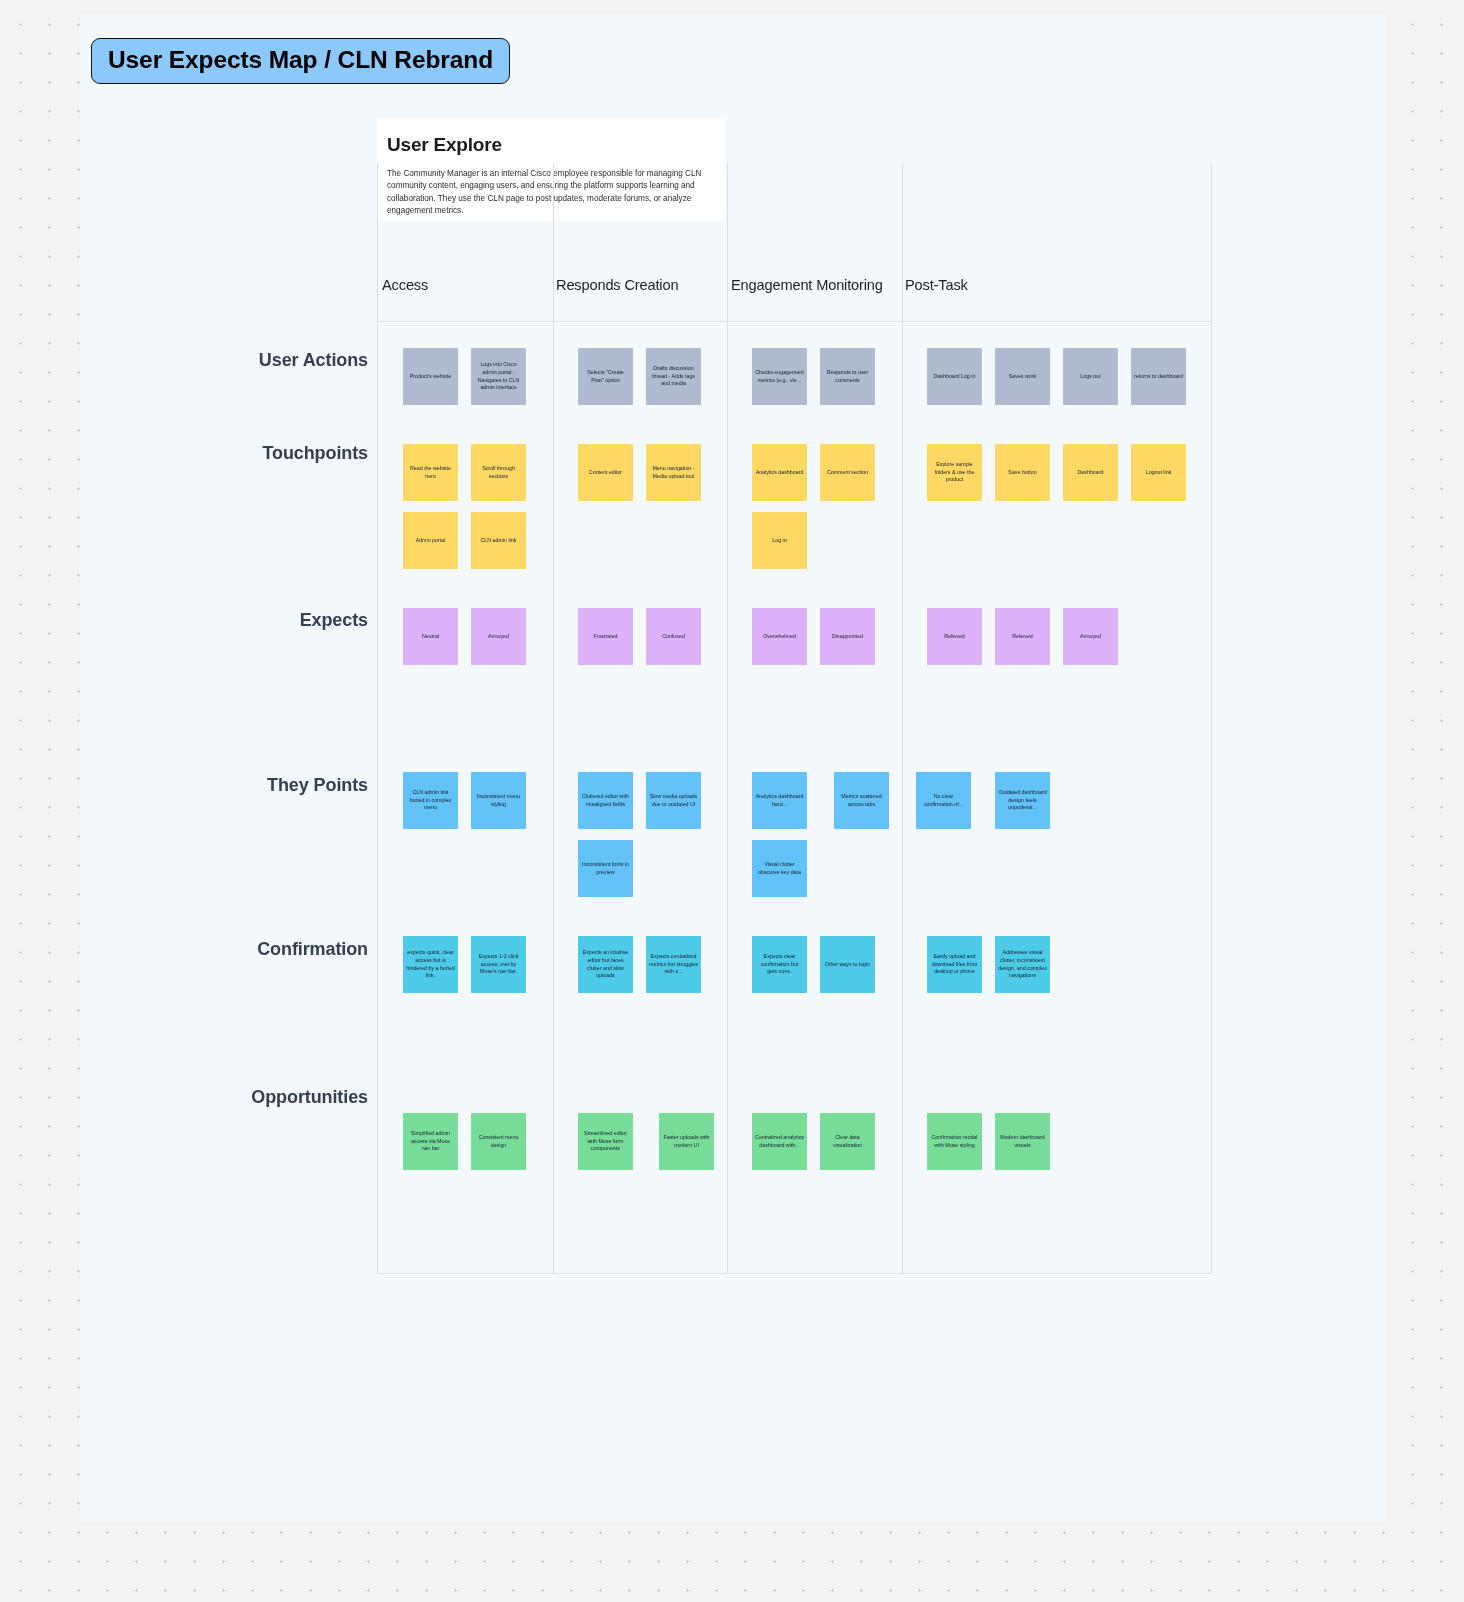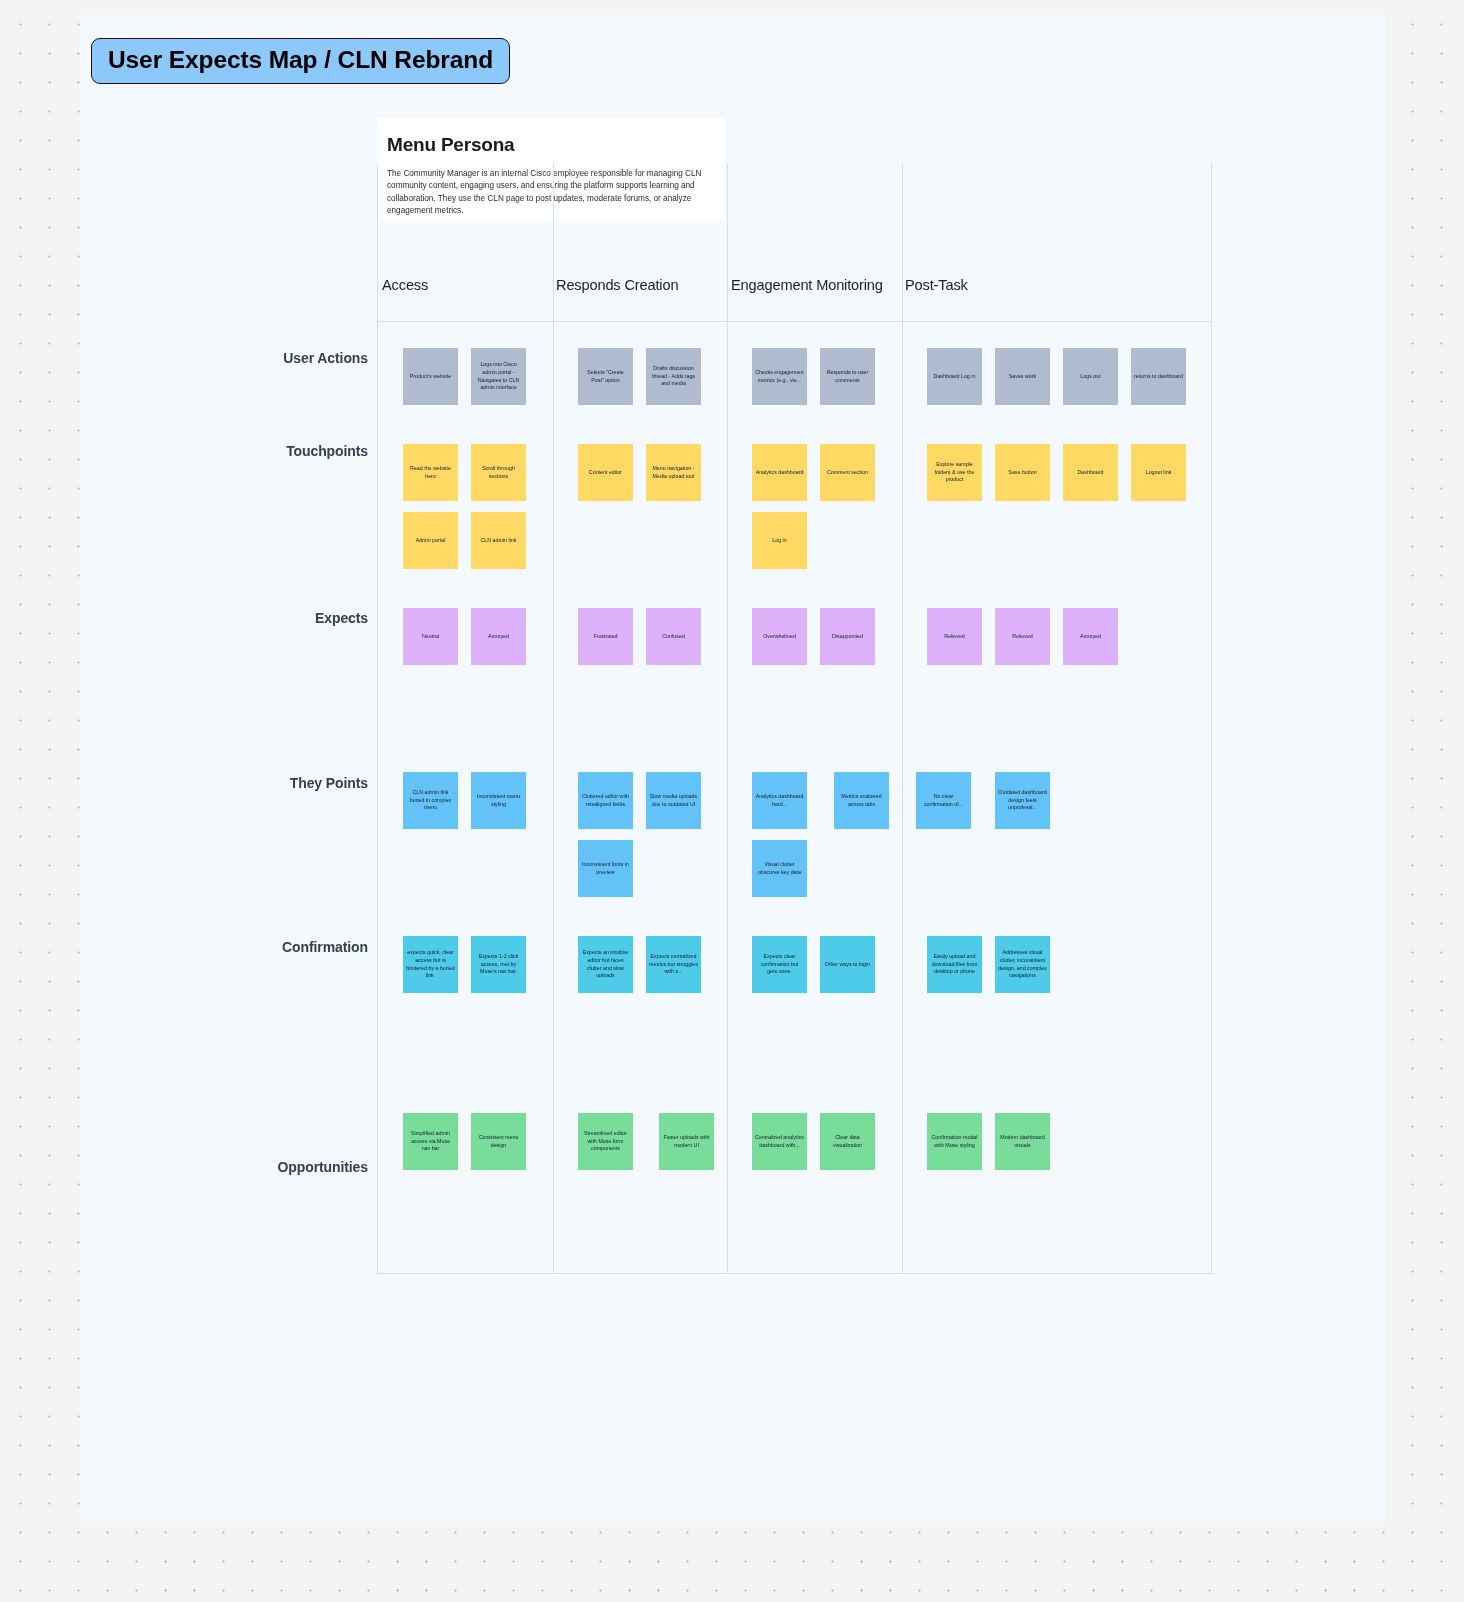--- a/index.html
+++ b/index.html
@@ -83,21 +83,21 @@
     white-space: nowrap;
   }
   .col-header.h0 { left: 4px; }
   .col-header.h1 { left: 178px; }
   .col-header.h2 { left: 353px; }
   .col-header.h3 { left: 527px; }
   
   .row-label {
     position: absolute;
     right: 1096px;
-    font-size: 14px;
+    font-size: 18px;
     font-weight: bold;
     color: #33404d;
     letter-spacing: -0.1px;
     white-space: nowrap;
     text-align: left;
   }
   
   .note {
     position: absolute;
     display: flex;
@@ -120,42 +120,42 @@
   .note span { display: block; width: 100%; }
 </style>
 </head>
 <body>
 
 <div id="board"></div>
 
 <div id="title-chip">User Expects Map / CLN Rebrand</div>
 
 <div id="persona-card">
-  <div class="p-title">Menu Persona</div>
+  <div class="p-title">User Explore</div>
   <div class="p-body">The Community Manager is an internal Cisco employee responsible for managing CLN community content, engaging users, and ensuring the platform supports learning and collaboration. They use the CLN page to post updates, moderate forums, or analyze engagement metrics.</div>
 </div>
 
 <div id="grid">
   <div class="col-line c1"></div>
   <div class="col-line c2"></div>
   <div class="col-line c3"></div>
   <div id="header-rule"></div>
 
   <div class="col-header h0">Access</div>
   <div class="col-header h1">Responds Creation</div>
   <div class="col-header h2">Engagement Monitoring</div>
   <div class="col-header h3">Post-Task</div>
 </div>
 
 <div class="row-label" style="top:350px">User Actions</div>
 <div class="row-label" style="top:443px">Touchpoints</div>
 <div class="row-label" style="top:610px">Expects</div>
 <div class="row-label" style="top:775px">They Points</div>
 <div class="row-label" style="top:939px">Confirmation</div>
-<div class="row-label" style="top:1159px">Opportunities</div>
+<div class="row-label" style="top:1087px">Opportunities</div>
 
 <div class="note action" style="left:403px;  top:348px; width:55px; height:57px">
     <span>Product's website</span>
   </div>
 <div class="note action" style="left:471px;  top:348px; width:55px; height:57px">
     <span>Logs into Cisco admin portal - Navigates to CLN admin interface</span>
   </div>
 <div class="note action" style="left:578px;  top:348px; width:55px; height:57px">
     <span>Selects "Create Post" option</span>
   </div>

